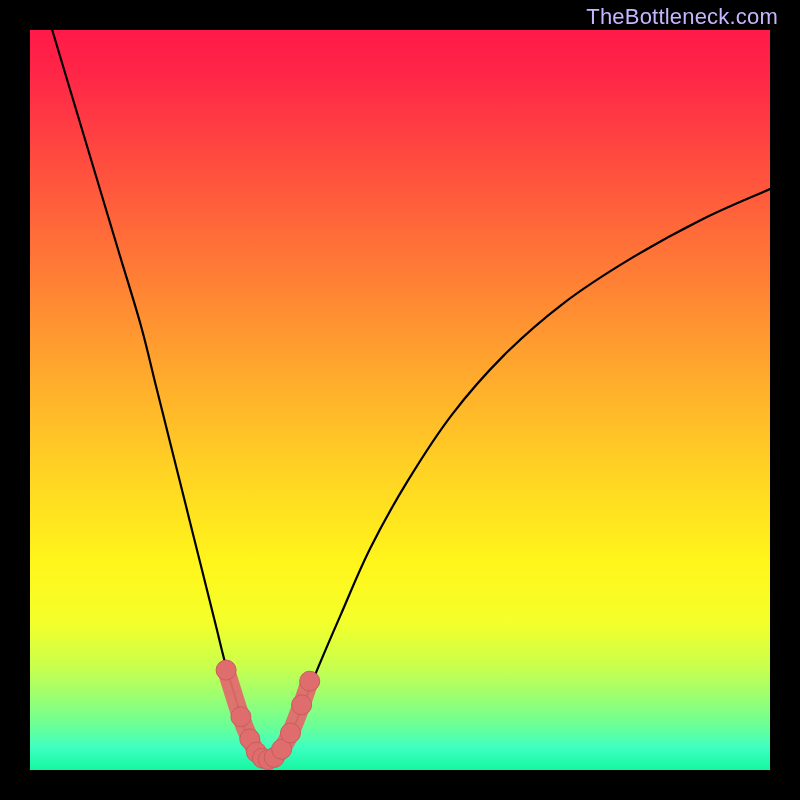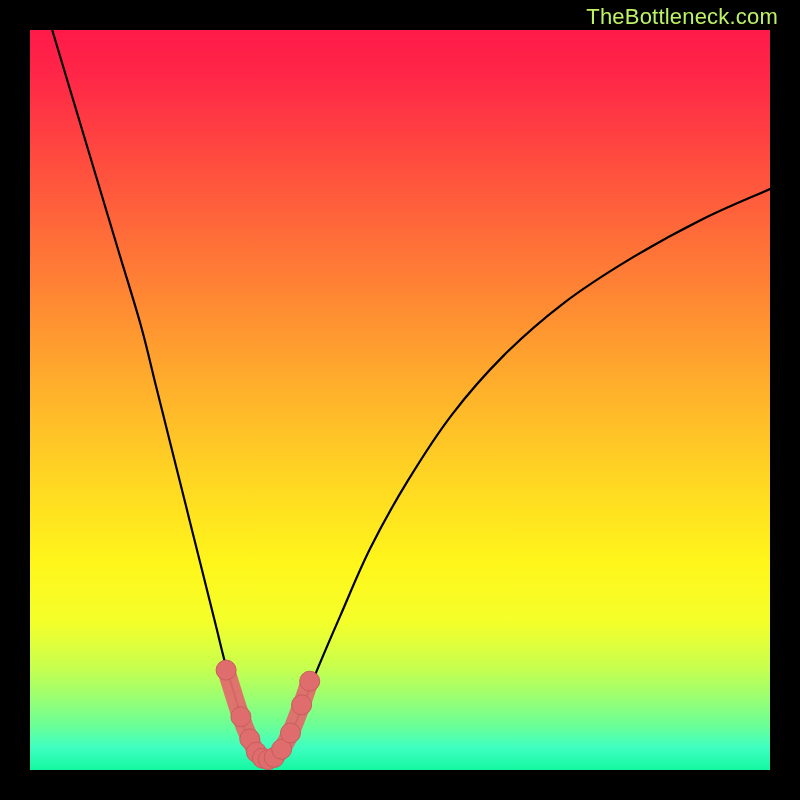--- a/index.html
+++ b/index.html
@@ -27,21 +27,21 @@
   .gradient {
     position: absolute;
     inset: 0;
   }
   .watermark {
     position: absolute;
     top: 4px;
     right: 22px;
     font-size: 22px;
     font-weight: 500;
-    color: #bef264;
+    color: #c4b5fd;
     letter-spacing: 0.2px;
   }
   svg.curve {
     position: absolute;
     inset: 0;
   }
 </style>
 </head>
 <body>
 

